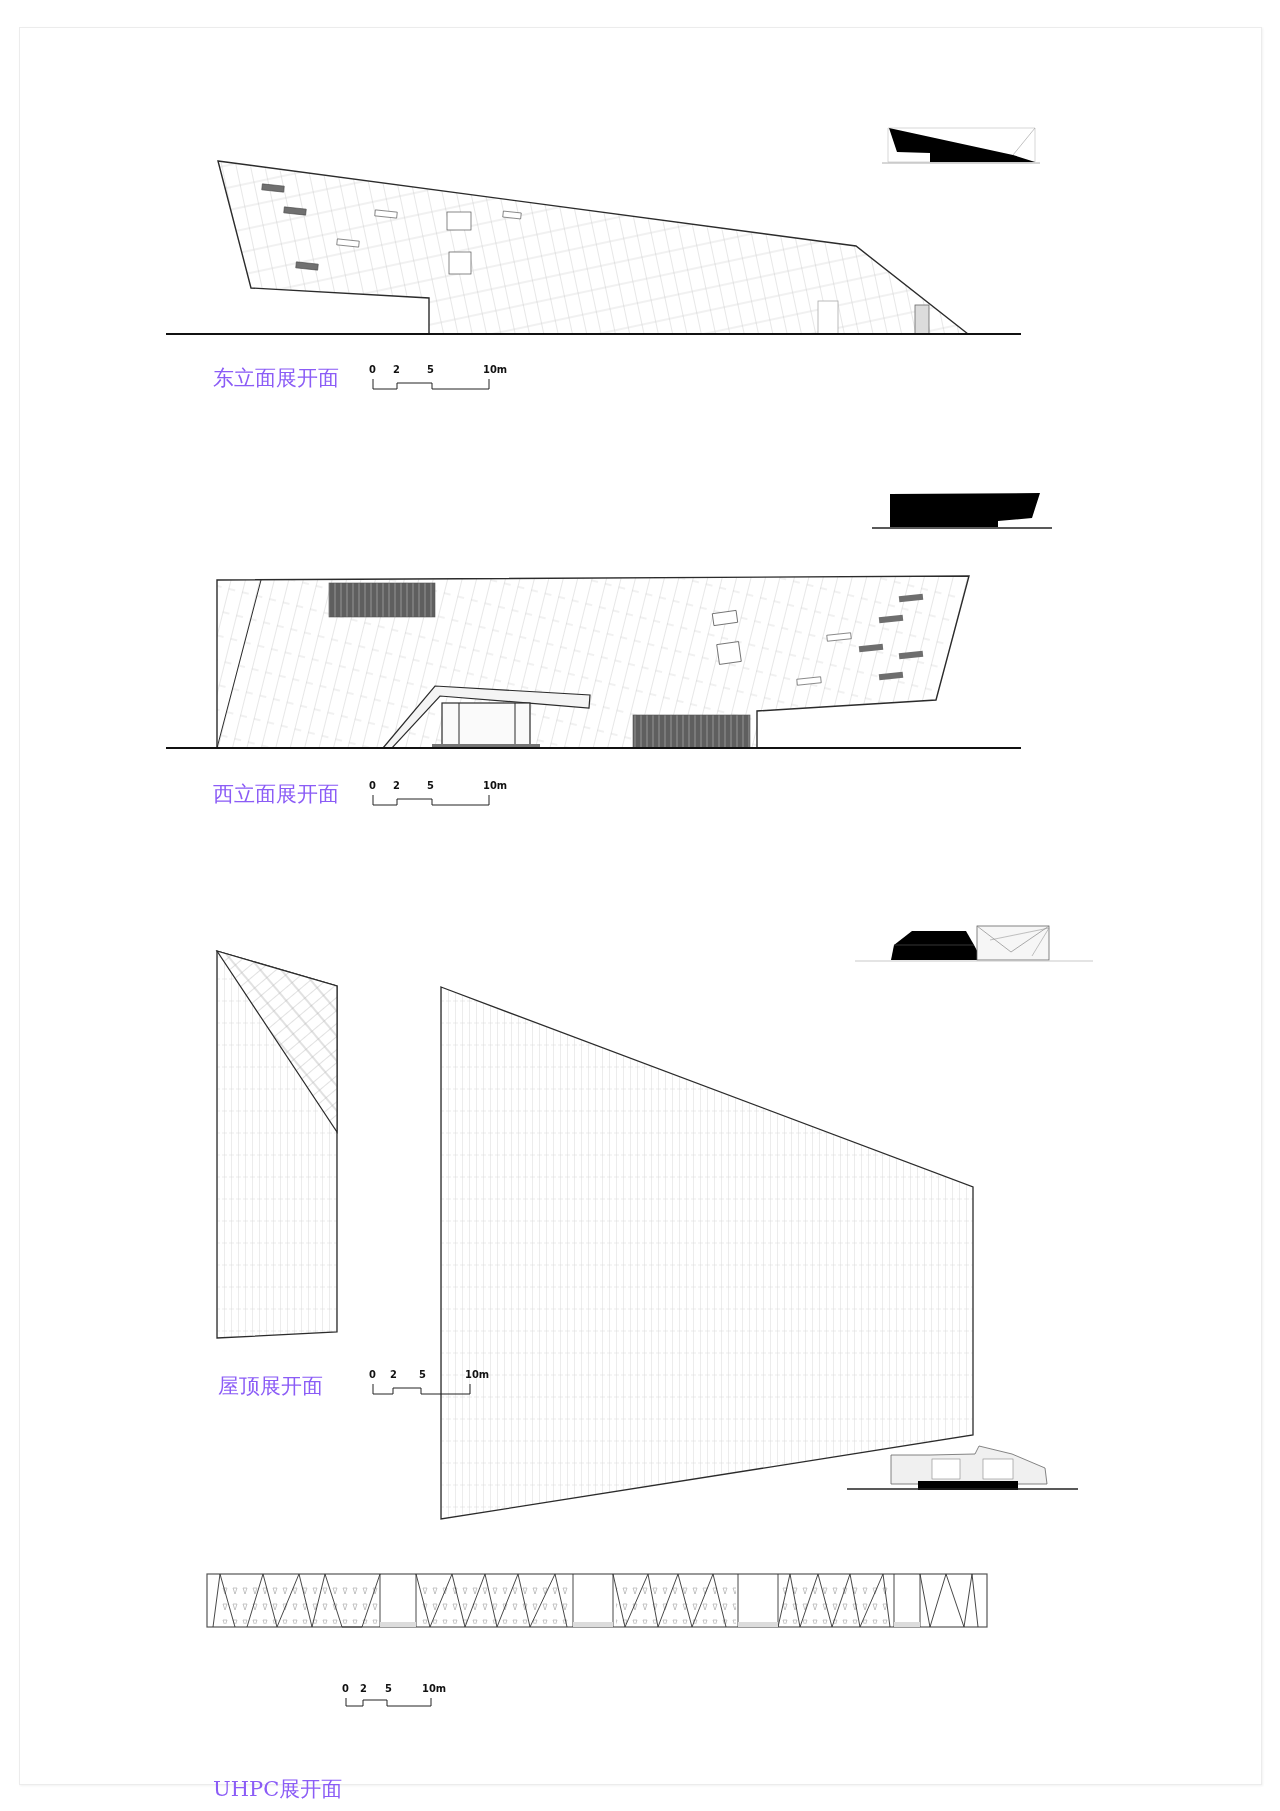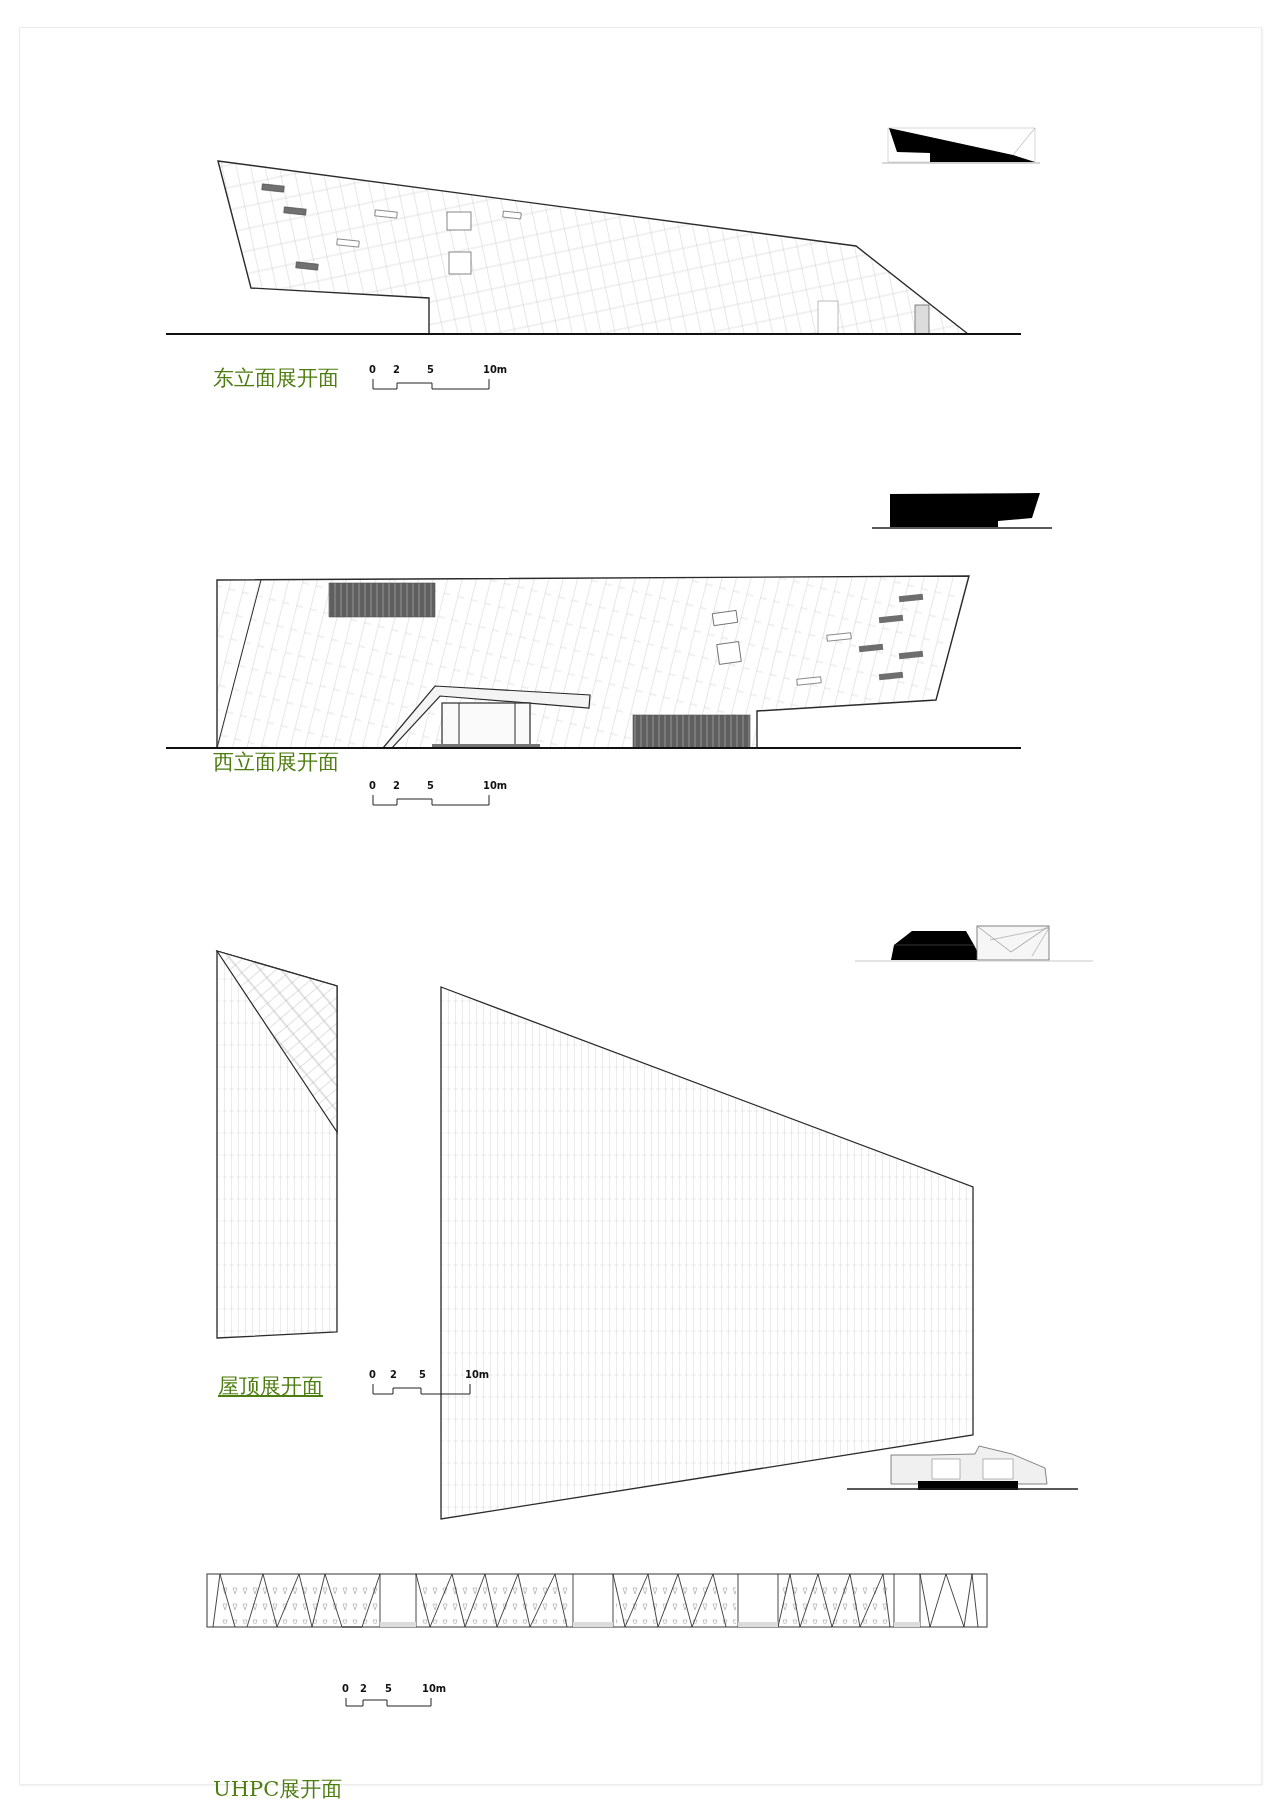--- a/index.html
+++ b/index.html
@@ -1,19 +1,19 @@
 <!DOCTYPE html>
 <html><head>
   <meta charset="utf-8">
   <style>
     html, body { margin: 0; padding: 0; background: #ffffff; }
     body { width: 1280px; height: 1811px; position: relative; overflow: hidden; font-family: "DejaVu Serif", serif; }
     .frame { position: absolute; left: 19px; top: 27px; width: 1241px; height: 1756px; border: 1px solid #ececec; box-shadow: 1px 1px 2px #f2f2f2; }
     svg.draw { position: absolute; left: 0; top: 0; }
-    .label { position: absolute; font-family: "DejaVu Serif", "Liberation Serif", serif; font-size: 21px; color: #4d7c0f; letter-spacing: 0px; white-space: nowrap; }
+    .label { position: absolute; font-family: "DejaVu Serif", "Liberation Serif", serif; font-size: 21px; color: #8b5cf6; letter-spacing: 0px; white-space: nowrap; }
     .scale { position: absolute; height: 30px; }
     .scale .tick { position: absolute; top: 0; font-family: "DejaVu Sans Condensed", "DejaVu Sans", sans-serif; font-weight: bold; font-size: 11px; color: #111; transform: translateX(-3px); }
   </style>
 </head>
 <body>
 
 <div class="frame"></div>
 
 <svg class="draw" width="1280" height="1811" viewBox="0 0 1280 1811">
   <defs>
@@ -159,32 +159,32 @@
 <div class="scale" style="left:372px; top:363px; width:120px;">
   <span class="tick" style="left:0px;">0</span>
   <span class="tick" style="left:24px;">2</span>
   <span class="tick" style="left:58px;">5</span>
   <span class="tick" style="left:114px;">10m</span>
   <svg width="130" height="30" style="position:absolute;left:0;top:0;">
       <polyline points="1,16 1,26 25,26 25,20 60,20 60,26 117,26 117,16" fill="none" stroke="#222" stroke-width="1"></polyline>
     </svg>
 </div>
 
-<div class="label" style="left:213px; top:748px;">西立面展开面</div>
+<div class="label" style="left:213px; top:780px;">西立面展开面</div>
 <div class="scale" style="left:372px; top:779px; width:120px;">
   <span class="tick" style="left:0px;">0</span>
   <span class="tick" style="left:24px;">2</span>
   <span class="tick" style="left:58px;">5</span>
   <span class="tick" style="left:114px;">10m</span>
   <svg width="130" height="30" style="position:absolute;left:0;top:0;">
       <polyline points="1,16 1,26 25,26 25,20 60,20 60,26 117,26 117,16" fill="none" stroke="#222" stroke-width="1"></polyline>
     </svg>
 </div>
 
-<div class="label" style="left:218px; top:1372px;text-decoration:underline;">屋顶展开面</div>
+<div class="label" style="left:218px; top:1372px;">屋顶展开面</div>
 <div class="scale" style="left:372px; top:1368px; width:110px;">
   <span class="tick" style="left:0px;">0</span>
   <span class="tick" style="left:21px;">2</span>
   <span class="tick" style="left:50px;">5</span>
   <span class="tick" style="left:96px;">10m</span>
   <svg width="120" height="30" style="position:absolute;left:0;top:0;">
       <polyline points="1,16 1,26 21,26 21,20 49,20 49,26 98,26 98,16" fill="none" stroke="#222" stroke-width="1"></polyline>
     </svg>
 </div>
 

